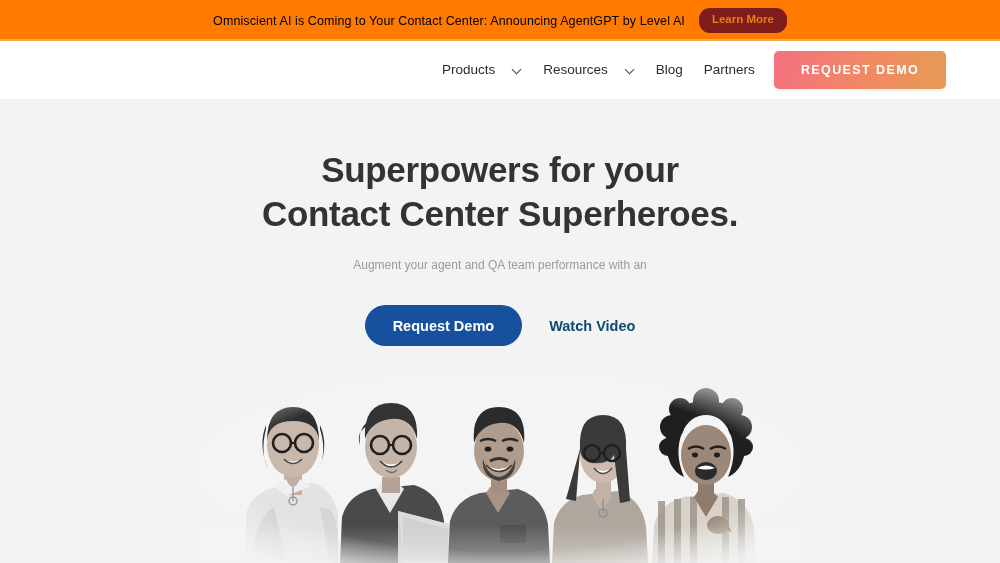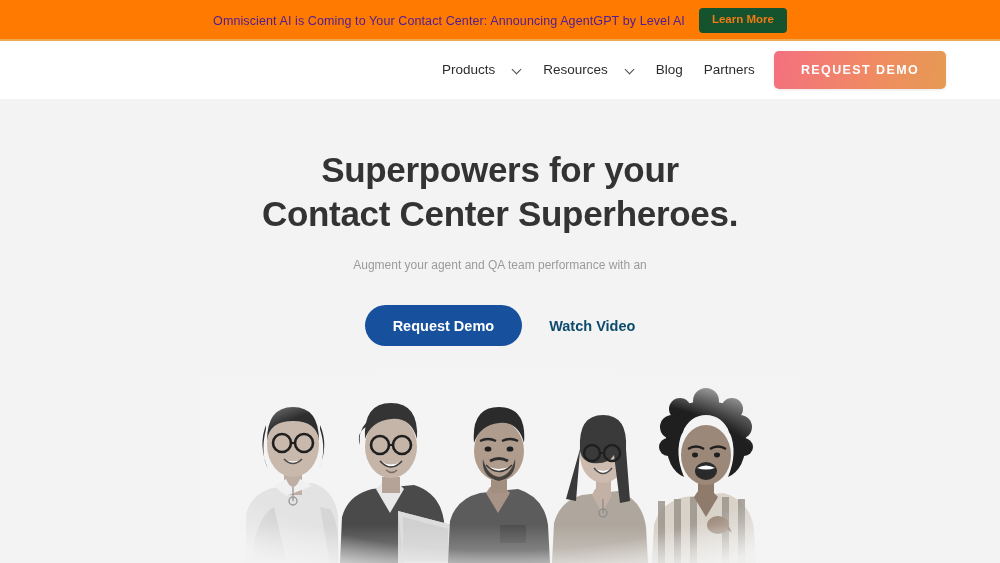--- a/index.html
+++ b/index.html
@@ -20,33 +20,33 @@
   .announce-bar {
     height: 41px;
     background: #FF7A00;
     display: flex;
     align-items: center;
     justify-content: center;
     gap: 14px;
     position: relative;
   }
   .announce-text {
-    color: #4c1d95;
+    color: #000000;
     font-size: 12.5px;
     font-weight: 500;
     letter-spacing: 0.1px;
     white-space: nowrap;
   }
   .announce-btn {
-    background: #14532d;
+    background: #7f1d1d;
     color: #F07A15;
     font-size: 11.5px;
     font-weight: 700;
     border: none;
-    border-radius: 4px;
+    border-radius: 11px;
     padding: 6px 13px 7px;
     line-height: 1;
     cursor: pointer;
     font-family: "Liberation Sans", sans-serif;
     white-space: nowrap;
   }
   .announce-underline {
     position: absolute;
     left: 0; right: 0; bottom: 0;
     height: 2px;

